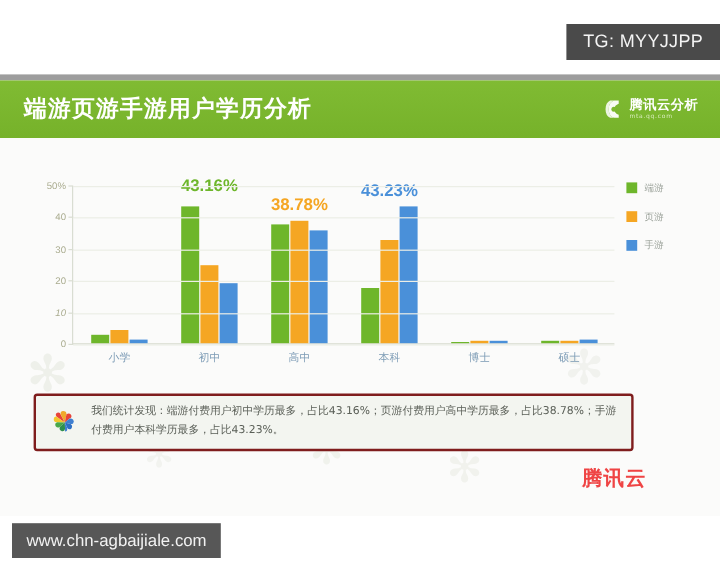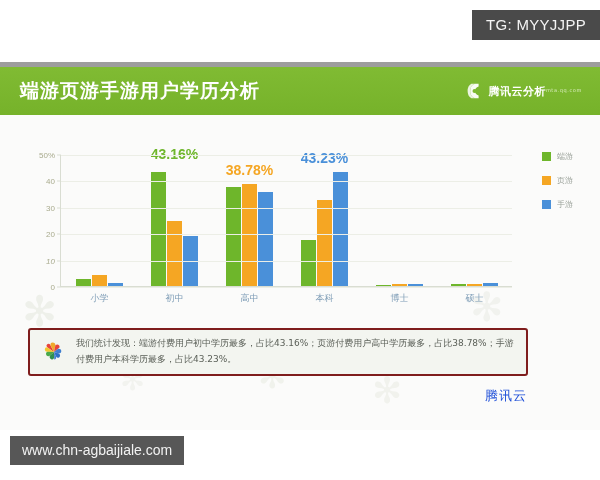--- a/index.html
+++ b/index.html
@@ -18,21 +18,21 @@
 
   
   .top-strip {
     position: absolute;
     left: 0; top: 0;
     width: 600px; height: 62px;
     background: #ffffff;
   }
   .tg-badge {
     position: absolute;
-    right: 0; top: 10px;
+    right: 0; top: 20px;
     background: #4a4a4a;
     color: #f4f4f4;
     font-size: 15px;
     letter-spacing: 0.3px;
     padding: 6px 14px 7px 14px;
     font-family: "Liberation Sans", sans-serif;
     white-space: nowrap;
   }
 
   
@@ -70,21 +70,21 @@
     align-items: center;
     gap: 5px;
   }
   .brand-mark {
     width: 16px; height: 16px;
     position: relative;
     flex: 0 0 auto;
   }
   .brand-text {
     display: flex;
-    flex-direction: row;
+    flex-direction: column;
     line-height: 1;
   }
   .brand-name {
     color: #ffffff;
     font-size: 11px;
     font-weight: bold;
     letter-spacing: 0.5px;
     white-space: nowrap;
   }
   .brand-sub {
@@ -208,21 +208,20 @@
     position: absolute;
     left: 500px; top: 6px;
     display: flex;
     flex-direction: column;
     gap: 13px;
   }
   .legend-row {
     display: flex;
     align-items: center;
     gap: 6px;
-    margin-left: 20px;
   }
   .swatch {
     width: 9px; height: 9px;
     flex: 0 0 auto;
   }
   .swatch.s0 { background: #6eb62b; }
   .swatch.s1 { background: #f5a623; }
   .swatch.s2 { background: #4a90d9; }
   .legend-label {
     color: #9aa199;
@@ -253,23 +252,23 @@
   .note-text {
     color: #5a5f57;
     font-size: 9px;
     line-height: 1.75;
     font-family: "DejaVu Sans", sans-serif;
   }
 
   .tencent-watermark {
     position: absolute;
     left: 485px; top: 272px;
-    color: #1d4ed8;
-    font-size: 13px;
-    font-weight: normal;
+    color: #ef4444;
+    font-size: 17px;
+    font-weight: bold;
     letter-spacing: 1px;
     user-select: none;
     white-space: nowrap;
   }
 
   
   .bottom-area {
     position: absolute;
     left: 0; top: 430px;
     width: 600px; height: 50px;

